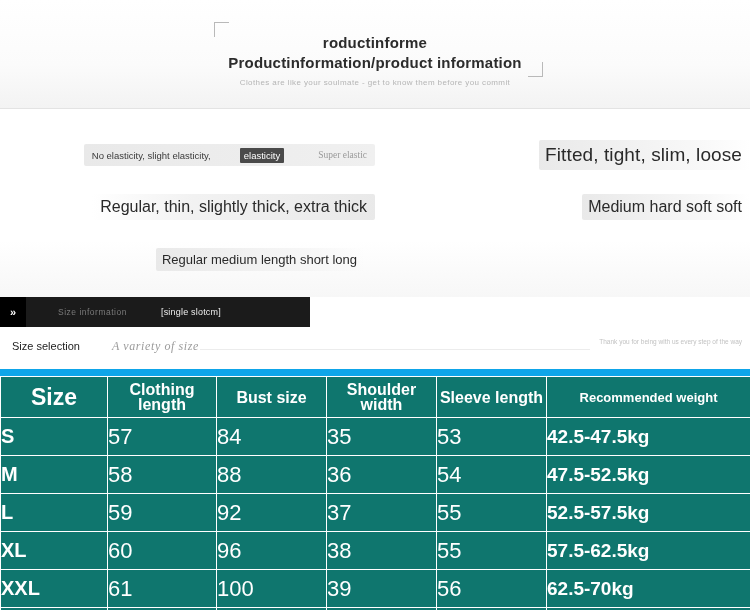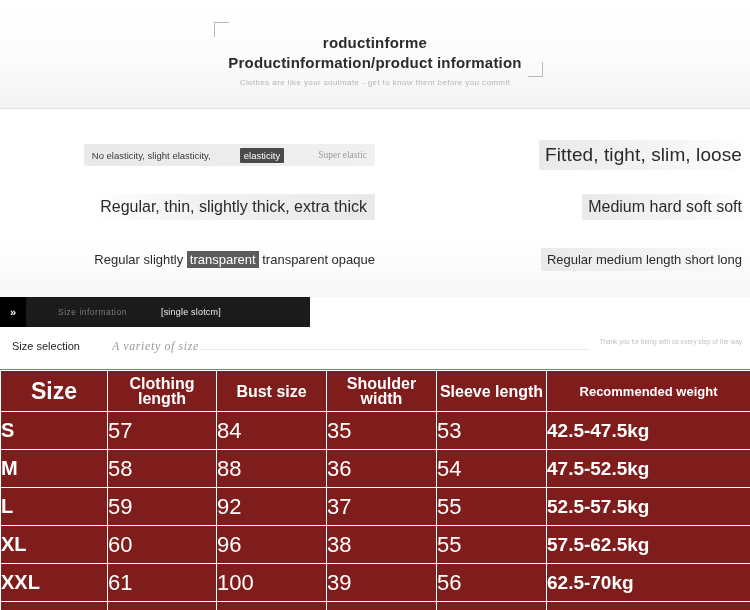--- a/index.html
+++ b/index.html
@@ -178,21 +178,21 @@
     font-size: 9px;
     margin-left: 34px;
     letter-spacing: .2px;
   }
 
   
   .sizesel {
     position: relative;
     height: 42px;
     background: #ffffff;
-    border-bottom: 1px solid #0ea5e9;
+    border-bottom: 7px solid #0ea5e9;
   }
   .sizesel-title {
     position: absolute;
     left: 12px; top: 13px;
     font-size: 11px;
     color: #1d1d1d;
   }
   .sizesel-script {
     position: absolute;
     left: 112px; top: 12px;
@@ -221,21 +221,21 @@
   
   .table {
     width: 750px;
     border-collapse: collapse;
     background: #000000;
     table-layout: fixed;
   }
   .table td, .table th {
     border: 1px solid #ffffff;
     color: #ffffff;
-    background: #7f1d1d;
+    background: #0f766e;
     padding: 0;
   }
   .table thead th {
     height: 40px;
     font-weight: bold;
     font-size: 13px;
     line-height: 15px;
   }
   .table thead th.big {
     font-size: 23px;
@@ -294,25 +294,20 @@
   <div class="attr-row">
     <div class="attr-left">
       <span class="txt-md shaded-bar-l">Regular, thin, slightly thick, extra thick</span>
     </div>
     <div class="attr-right">
       <span class="txt-md shaded-bar">Medium hard soft soft</span>
     </div>
   </div>
 
   <div class="attr-row">
-    <div class="attr-left">
-      <span class="txt-sm">
-        <span>Regular slightly </span><span class="mark-dark">transparent</span><span> transparent opaque</span>
-      </span>
-    </div>
     <div class="attr-right">
       <span class="txt-sm shaded-bar">Regular medium length short long</span>
     </div>
   </div>
 
 </div>
 
 <div class="darkbar-wrap">
   <div class="darkbar">
     <div class="chev">»</div>

